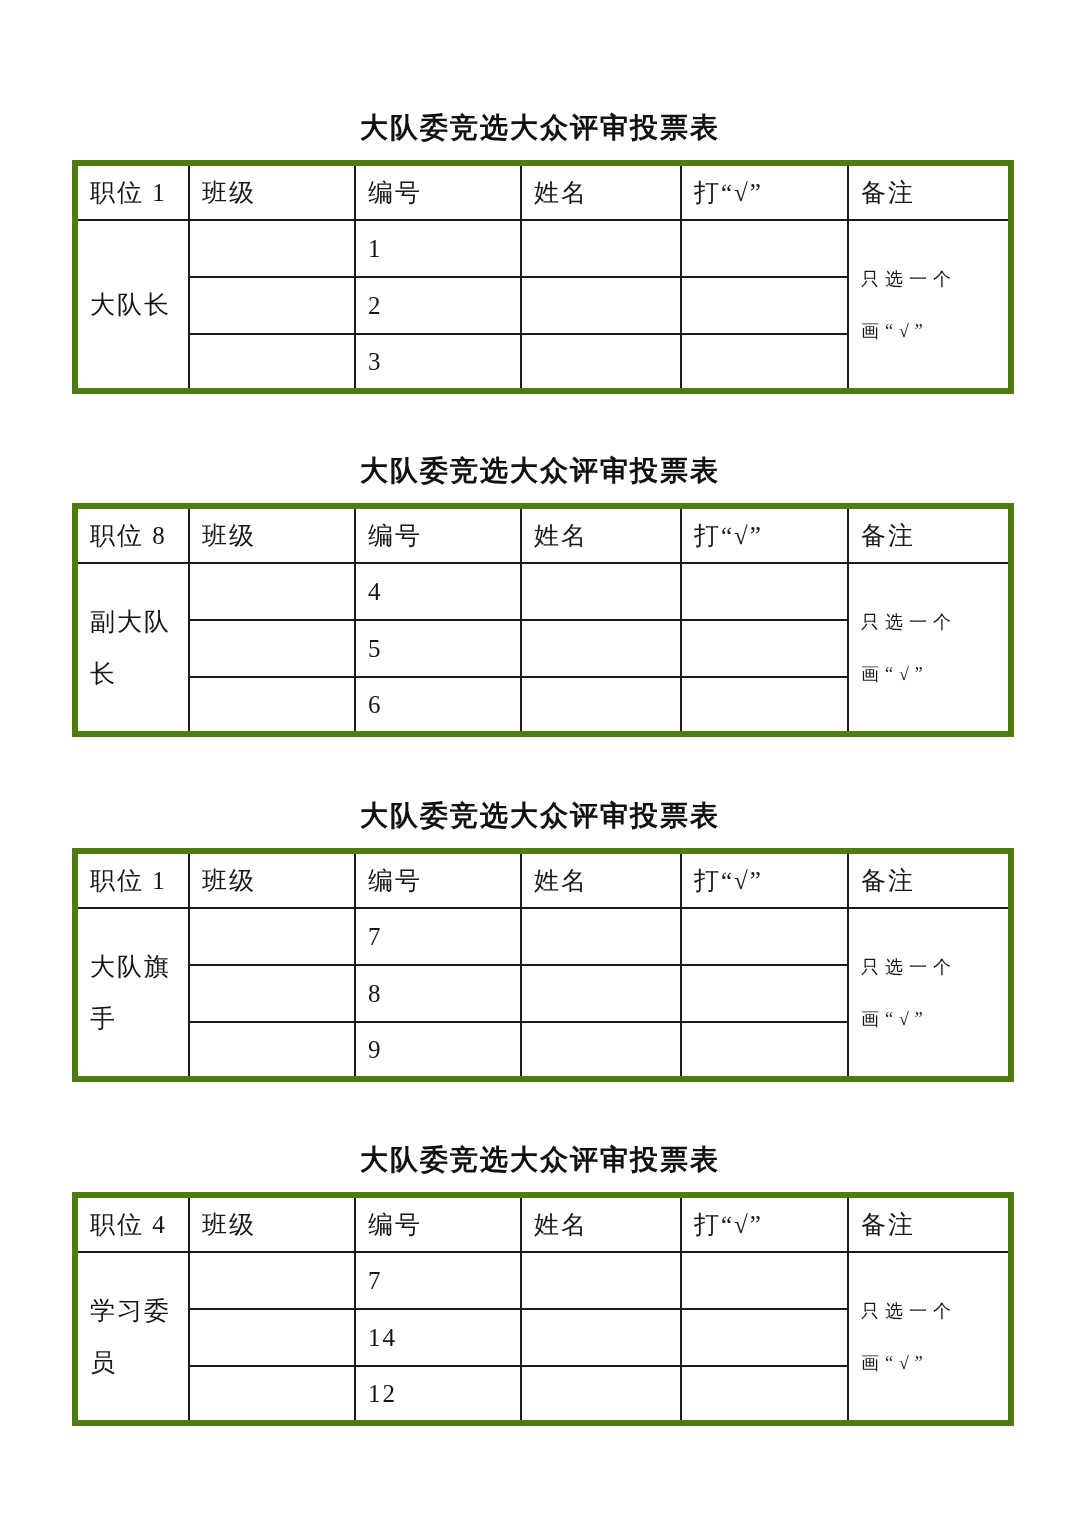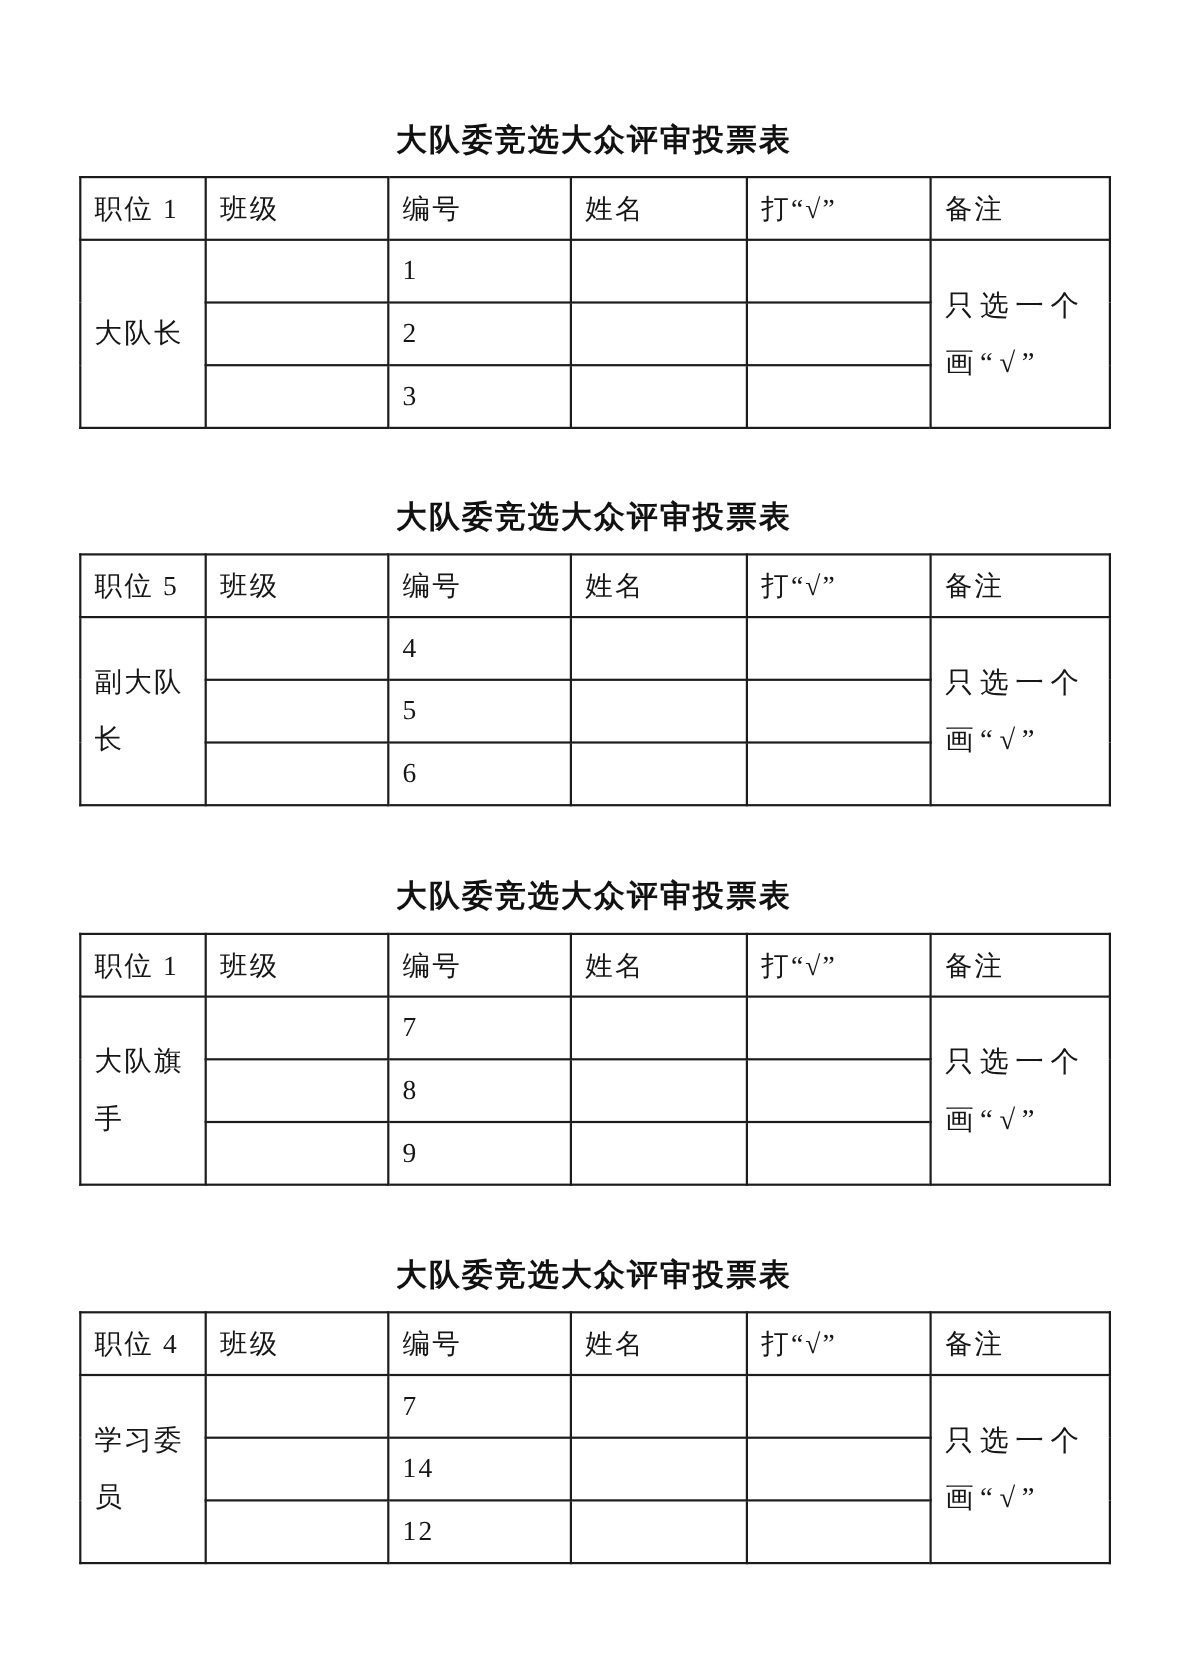--- a/index.html
+++ b/index.html
@@ -21,21 +21,21 @@
     text-align: center;
     font-size: 28px; font-weight: bold;
     letter-spacing: 2px;
     margin-bottom: 14px;
     color: #111;
   }
   table.vote {
     border-collapse: collapse;
     width: 936px;
     table-layout: fixed;
-    border: 1px solid #4d7c0f;
+    border: 6px solid #4d7c0f;
   }
   table.vote col.c1 { width: 114px; }
   table.vote col.c2 { width: 166px; }
   table.vote col.c3 { width: 166px; }
   table.vote col.c4 { width: 160px; }
   table.vote col.c5 { width: 167px; }
   table.vote col.c6 { width: 163px; }
   table.vote td, table.vote th {
     border: 2px solid #1c1c1c;
     font-weight: normal;
@@ -47,21 +47,21 @@
     overflow: hidden;
   }
   table.vote tr { height: 57px; }
   .pos-cell {
     letter-spacing: 7px;
     font-size: 26px;
     line-height: 52px;
   }
   .num-cell { font-size: 26px; letter-spacing: 0; }
   .remark-cell { padding-left: 12px; }
-  .remark-line { line-height: 52px; letter-spacing: 6px; font-size: 26px; white-space: nowrap; }
+  .remark-line { line-height: 52px; letter-spacing: 6px; font-size: 18px; white-space: nowrap; }
 </style>
 </head>
 <body>
 
 <div class="page">
 
   <div class="block block-1">
     <div class="tbl-title">大队委竞选大众评审投票表</div>
     <table class="vote">
       <colgroup>
@@ -114,21 +114,21 @@
       <colgroup>
           <col class="c1">
           <col class="c2">
           <col class="c3">
           <col class="c4">
           <col class="c5">
           <col class="c6">
         </colgroup>
       <tbody>
           <tr>
-        <th>职位 5</th>
+        <th>职位 8</th>
         <th>班级</th>
         <th>编号</th>
         <th>姓名</th>
         <th>打“√”</th>
         <th>备注</th>
       </tr>
       <tr>
         <td class="pos-cell" rowspan="3">副大队长</td>
         <td></td>
         <td class="num-cell">4</td>

